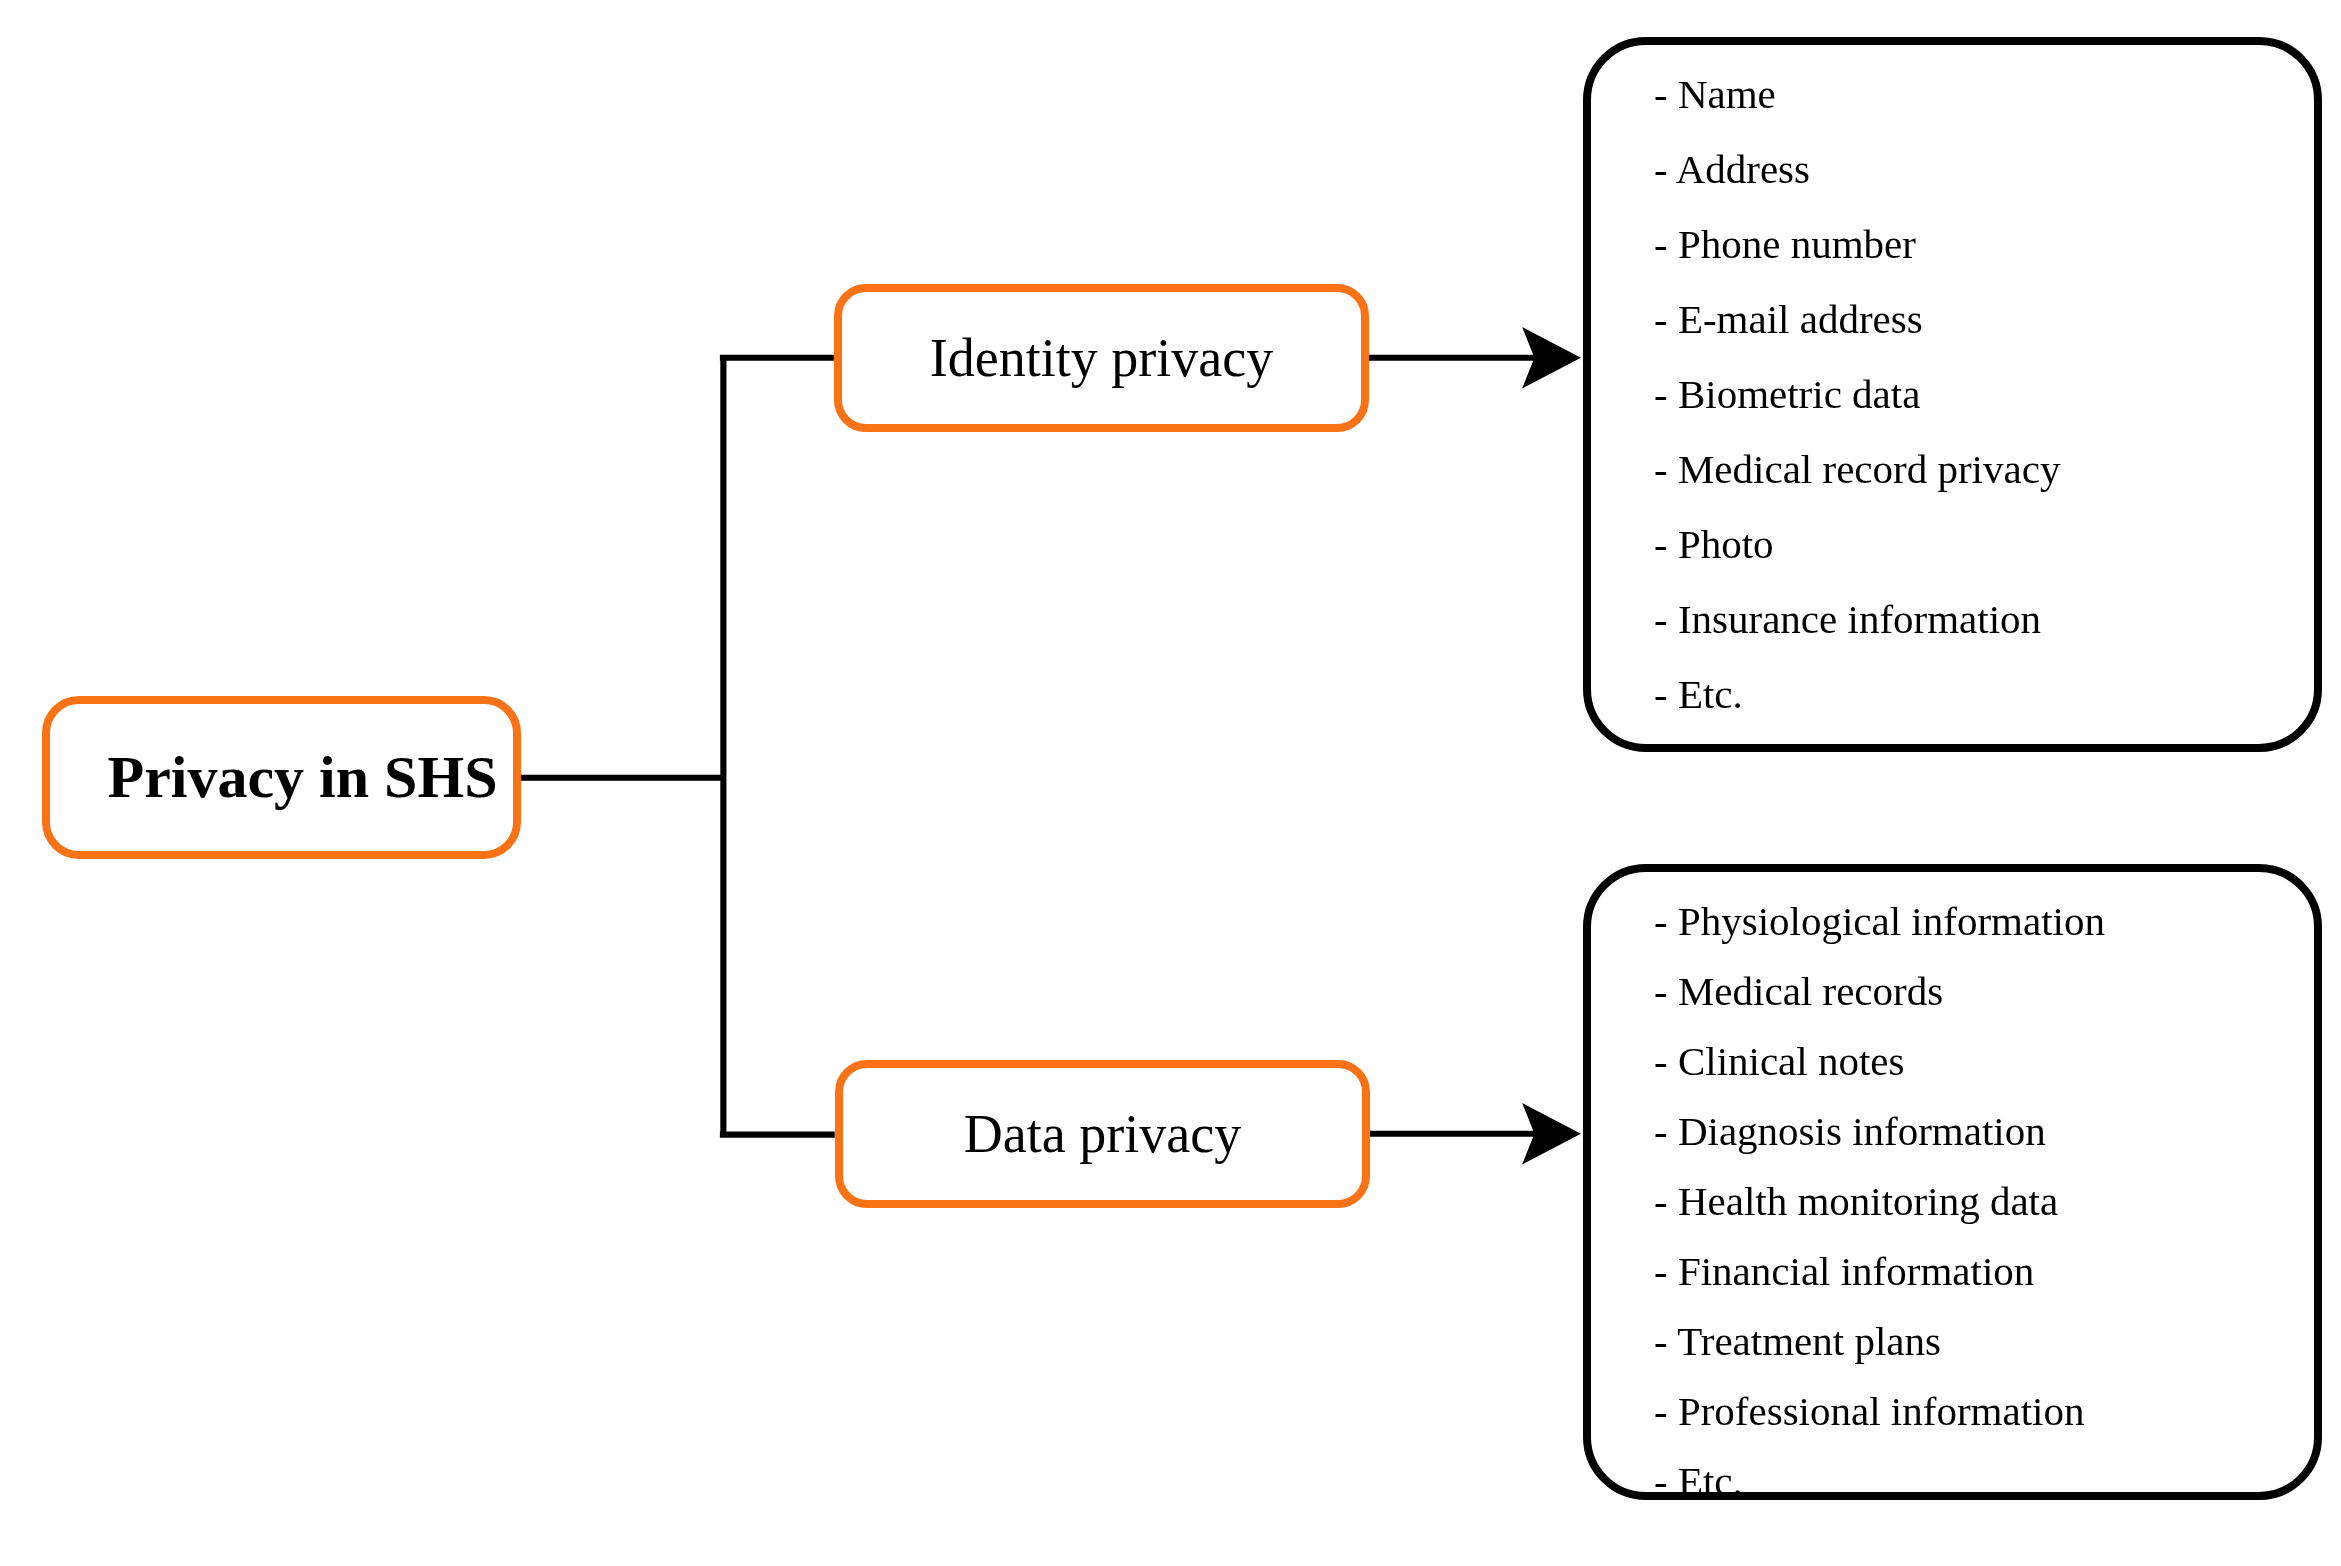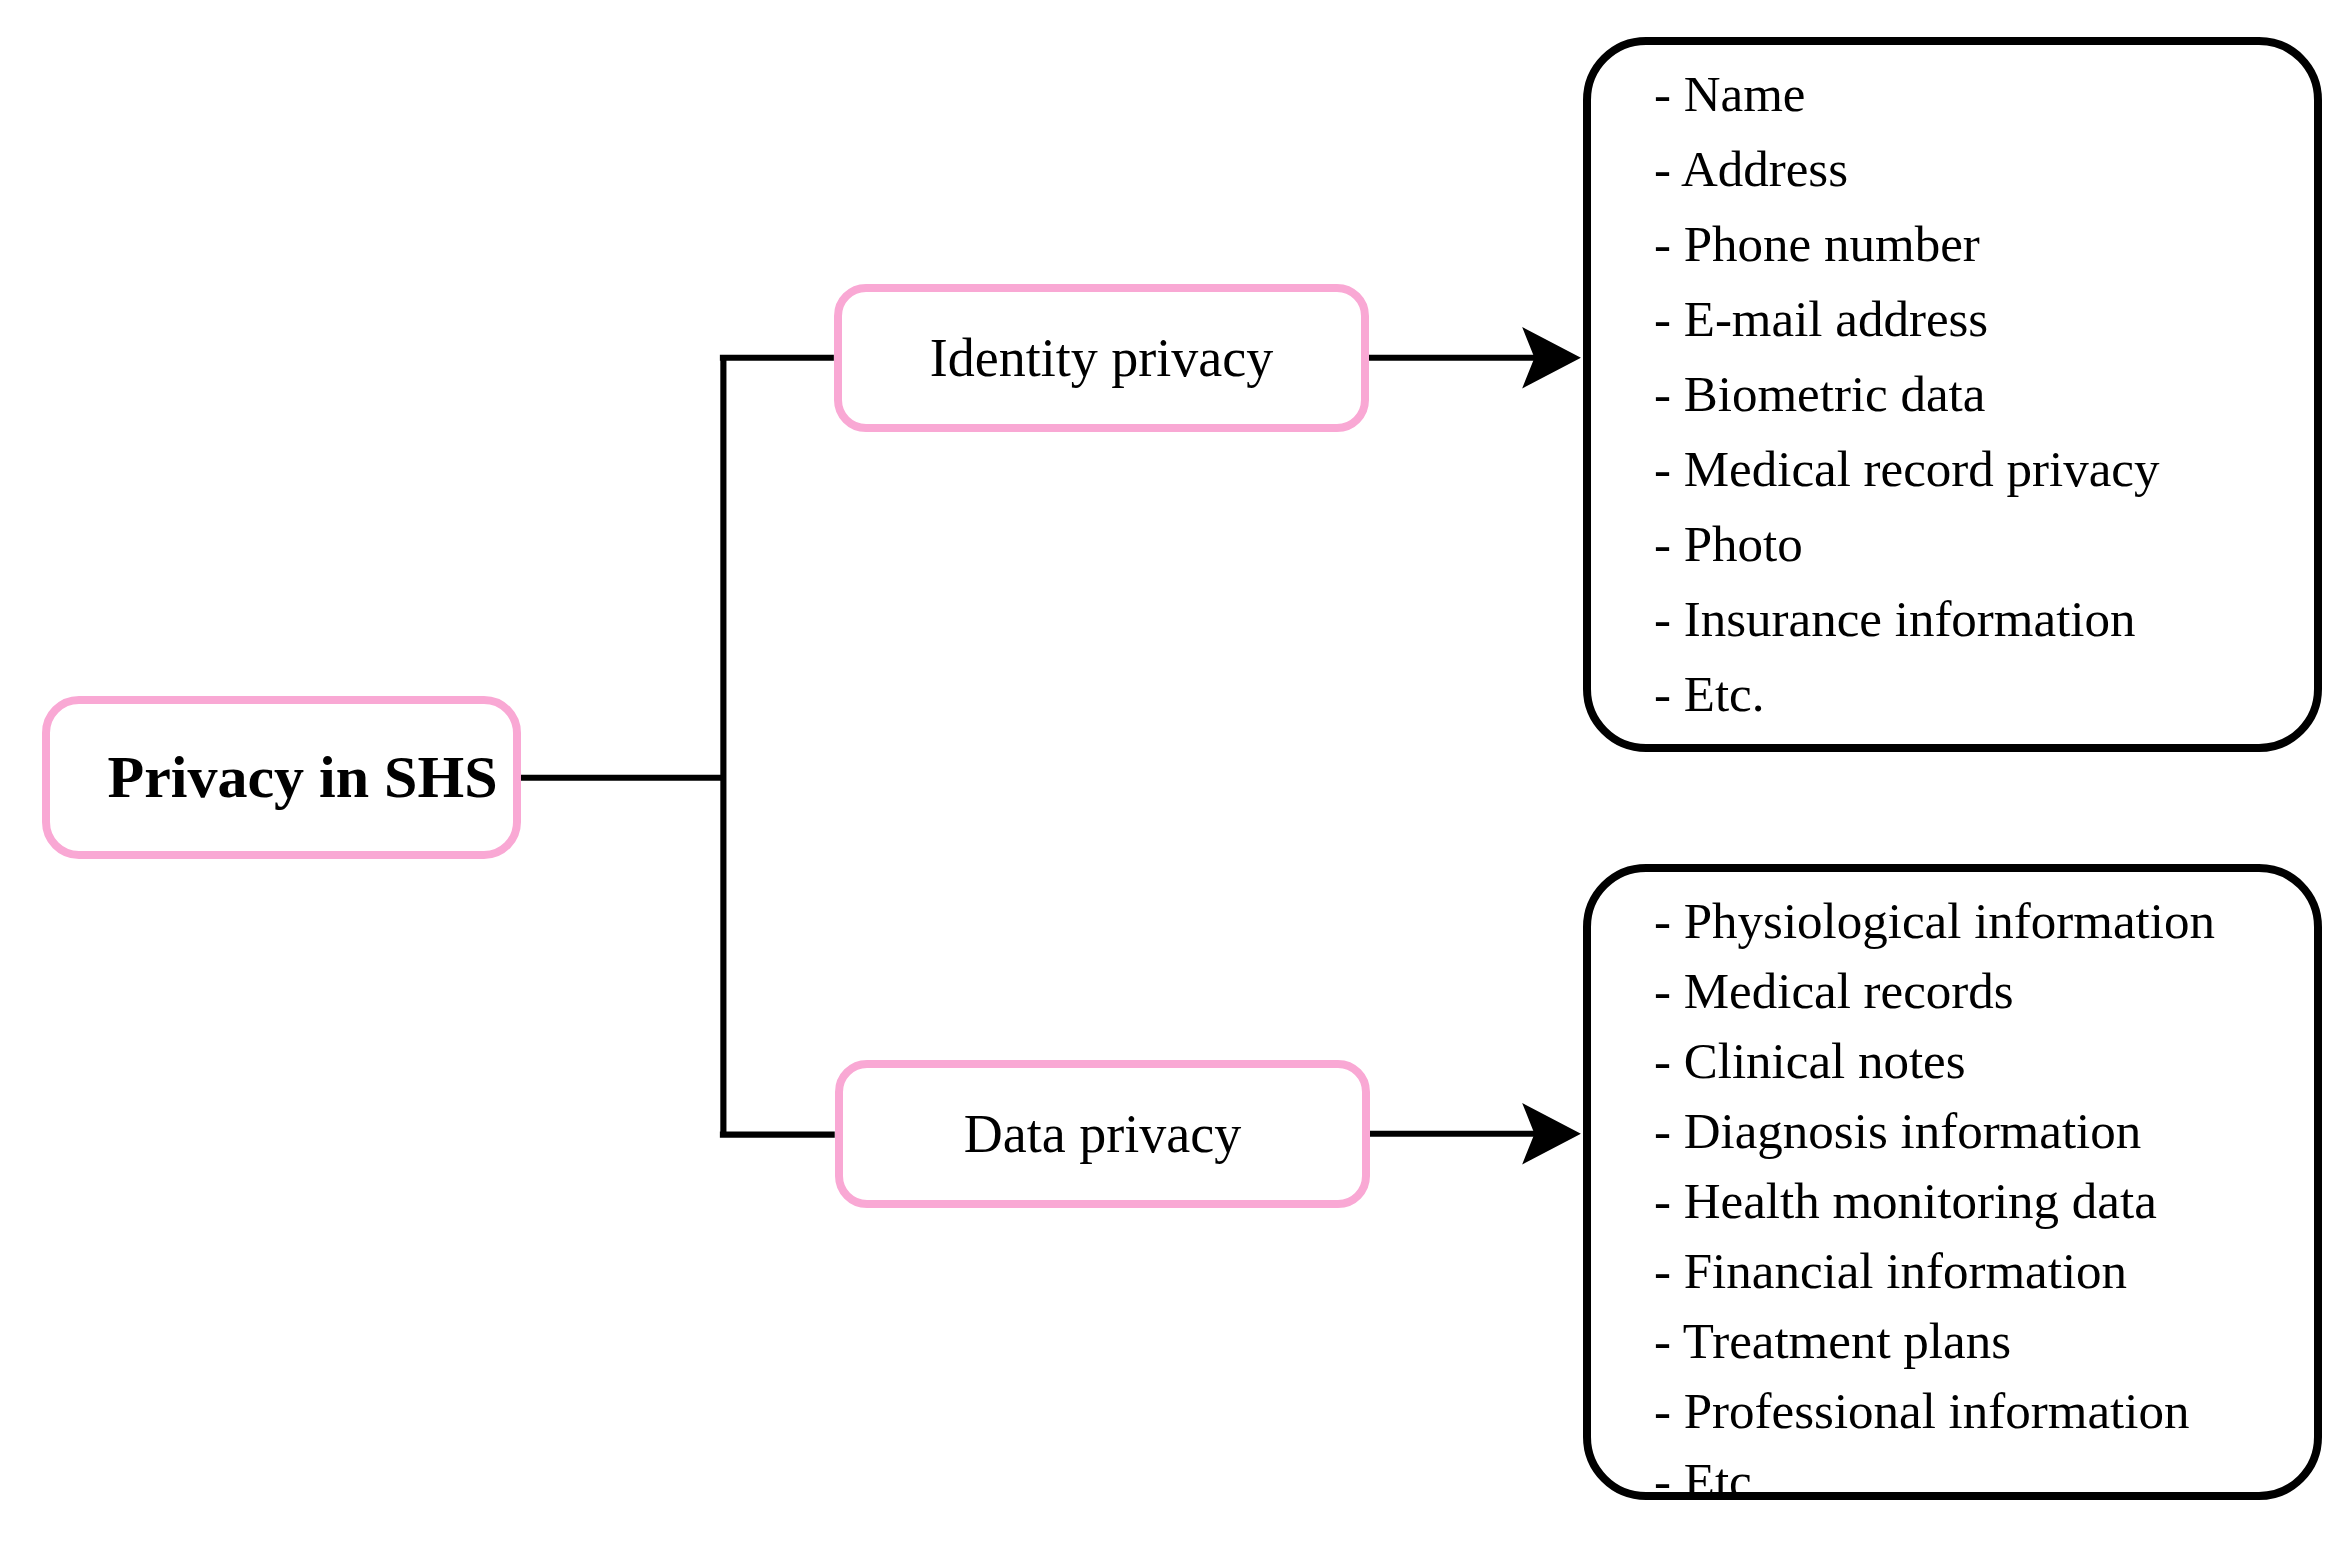--- a/index.html
+++ b/index.html
@@ -17,21 +17,21 @@
     overflow: hidden;
   }
   .connector-layer {
     position: absolute;
     left: 0; top: 0;
     width: 2342px;
     height: 1566px;
   }
   .node {
     position: absolute;
-    border: 8px solid #f9a8d4;
+    border: 8px solid #f97316;
     background: #ffffff;
     display: flex;
     align-items: center;
     justify-content: center;
     box-sizing: border-box;
     text-align: center;
   }
   .node-root {
     left: 42px; top: 696px;
     width: 479px; height: 163px;
@@ -47,21 +47,21 @@
     font-weight: normal;
   }
   .node-identity { left: 834px; top: 284px; }
   .node-data     { left: 835px; top: 1060px; }
   .list-box {
     position: absolute;
     border: 8px solid #000000;
     background: #ffffff;
     box-sizing: border-box;
     border-radius: 63px;
-    font-size: 51px;
+    font-size: 41px;
   }
   .list-box-identity {
     left: 1583px; top: 37px;
     width: 739px; height: 715px;
     padding: 12.3px 17.5px 0 63px;
   }
   .list-box-data {
     left: 1583px; top: 864px;
     width: 739px; height: 636px;
     padding: 14px 17.5px 0 63px;

